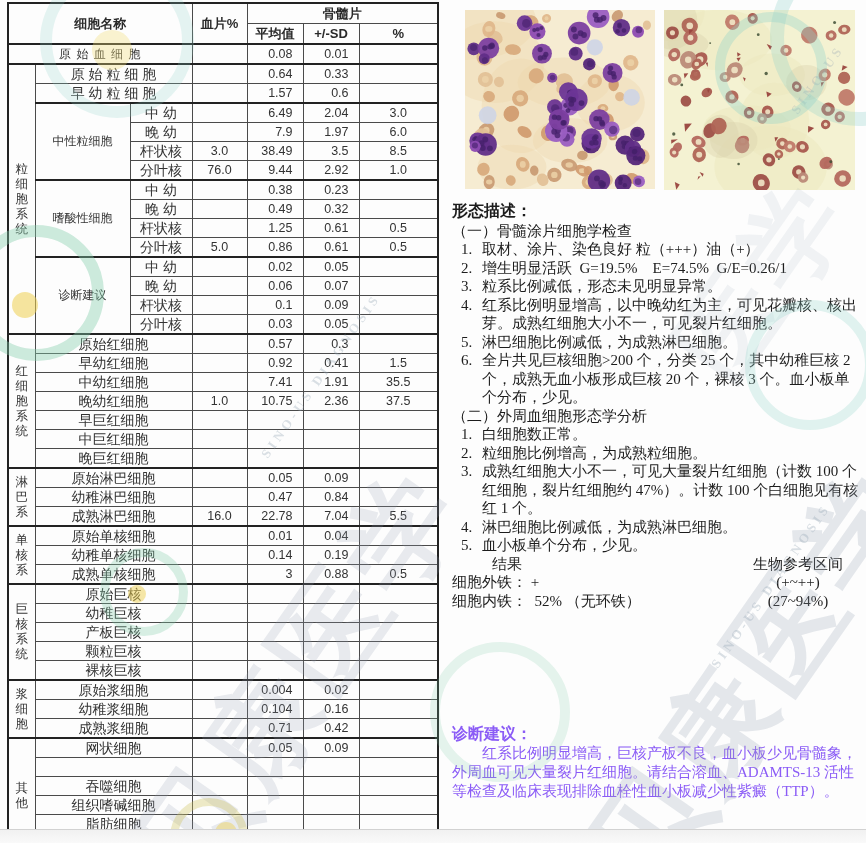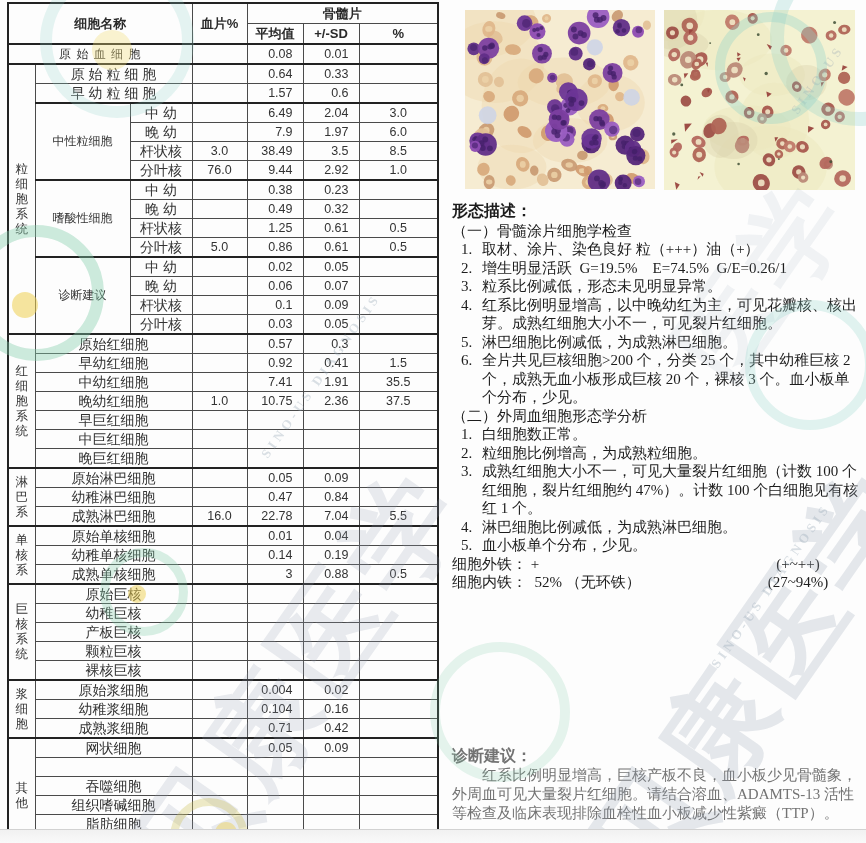--- a/index.html
+++ b/index.html
@@ -43,23 +43,23 @@
   .sec-head{white-space:pre-wrap;}
   .item{display:flex;white-space:pre-wrap;}
   .item .num{flex:none;width:30px;padding-left:9px;box-sizing:border-box;}
   .item .txt{flex:1;}
 
   .chem-row{display:flex;}
   .chem-row .l{flex:1;white-space:pre-wrap;}
   .chem-row .r{flex:none;width:132px;text-align:center;white-space:pre;}
   .chem-head .l{padding-left:40px;}
 
-  #diag{position:absolute;left:452px;top:746px;width:414px;z-index:1;
+  #diag{position:absolute;left:452px;top:724px;width:414px;z-index:1;
         font-family:"Liberation Serif","DejaVu Serif",serif;font-size:15px;
-        line-height:19px;color:#737373;}
+        line-height:19px;color:#8b5cf6;}
   #diag .para{text-indent:2em;white-space:pre-wrap;}
 
   
   #page-edge{position:absolute;left:0;top:829px;width:866px;height:14px;z-index:4;
              background:linear-gradient(#f1f1f1,#fafafa);border-top:1px solid #d2d2d2;}
 </style>
 </head>
 <body>
 
 <div id="page">
@@ -803,20 +803,24 @@
         <div class="item"><span class="num">5.</span><span class="txt">淋巴细胞比例减低，为成熟淋巴细胞。</span></div>
         <div class="item"><span class="num">6.</span><span class="txt">全片共见巨核细胞&gt;200 个，分类 25 个，其中幼稚巨核 2 个，成熟无血小板形成巨核 20 个，裸核 3 个。血小板单个分布，少见。</span></div>
         <div class="sec-head">（二）外周血细胞形态学分析</div>
         <div class="item"><span class="num">1.</span><span class="txt">白细胞数正常。</span></div>
         <div class="item"><span class="num">2.</span><span class="txt">粒细胞比例增高，为成熟粒细胞。</span></div>
         <div class="item"><span class="num">3.</span><span class="txt">成熟红细胞大小不一，可见大量裂片红细胞（计数 100 个红细胞，裂片红细胞约 47%）。计数 100 个白细胞见有核红 1 个。</span></div>
         <div class="item"><span class="num">4.</span><span class="txt">淋巴细胞比例减低，为成熟淋巴细胞。</span></div>
         <div class="item"><span class="num">5.</span><span class="txt">血小板单个分布，少见。</span></div>
       </div>
     <div id="chem">
+      <div class="chem-row chem-head">
+        <div class="l">结果</div>
+        <div class="r">生物参考区间</div>
+      </div>
       <div id="chem-rows">
           <div class="chem-row">
             <div class="l">细胞外铁： +</div>
             <div class="r">(+~++)</div>
           </div>
           <div class="chem-row">
             <div class="l">细胞内铁：  52% （无环铁）</div>
             <div class="r">(27~94%)</div>
           </div>
         </div>

